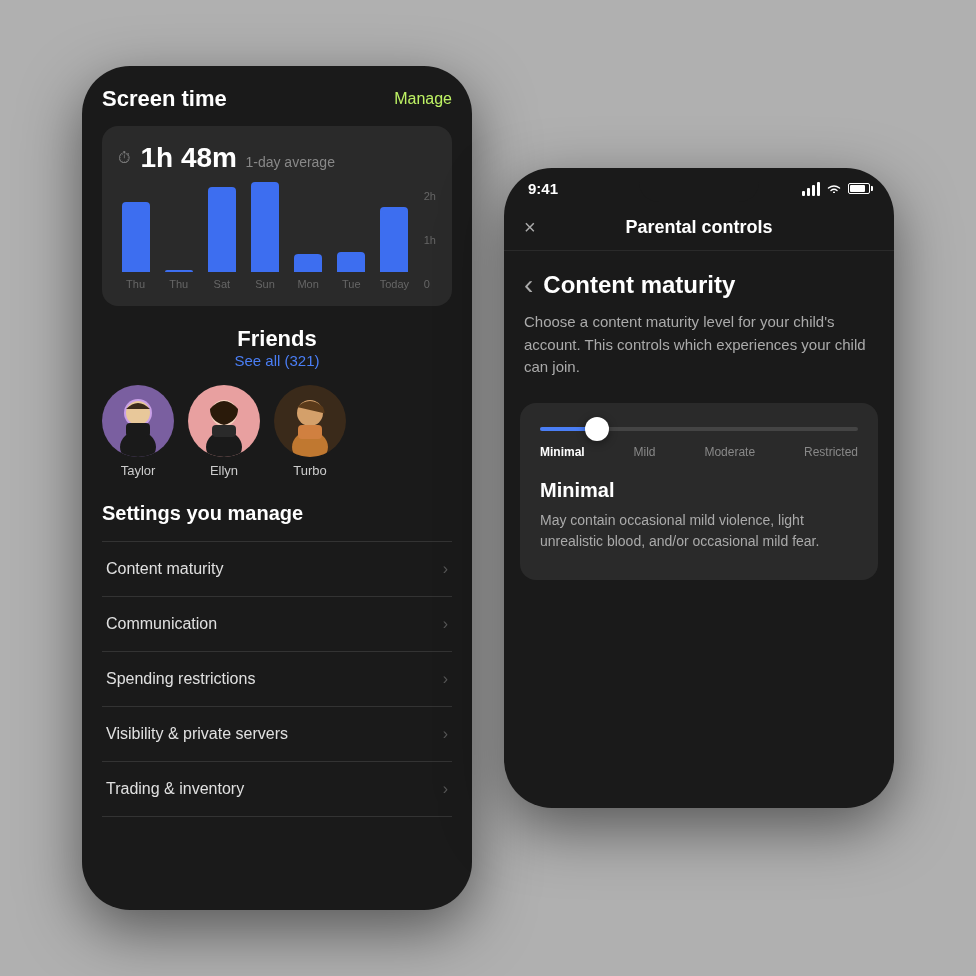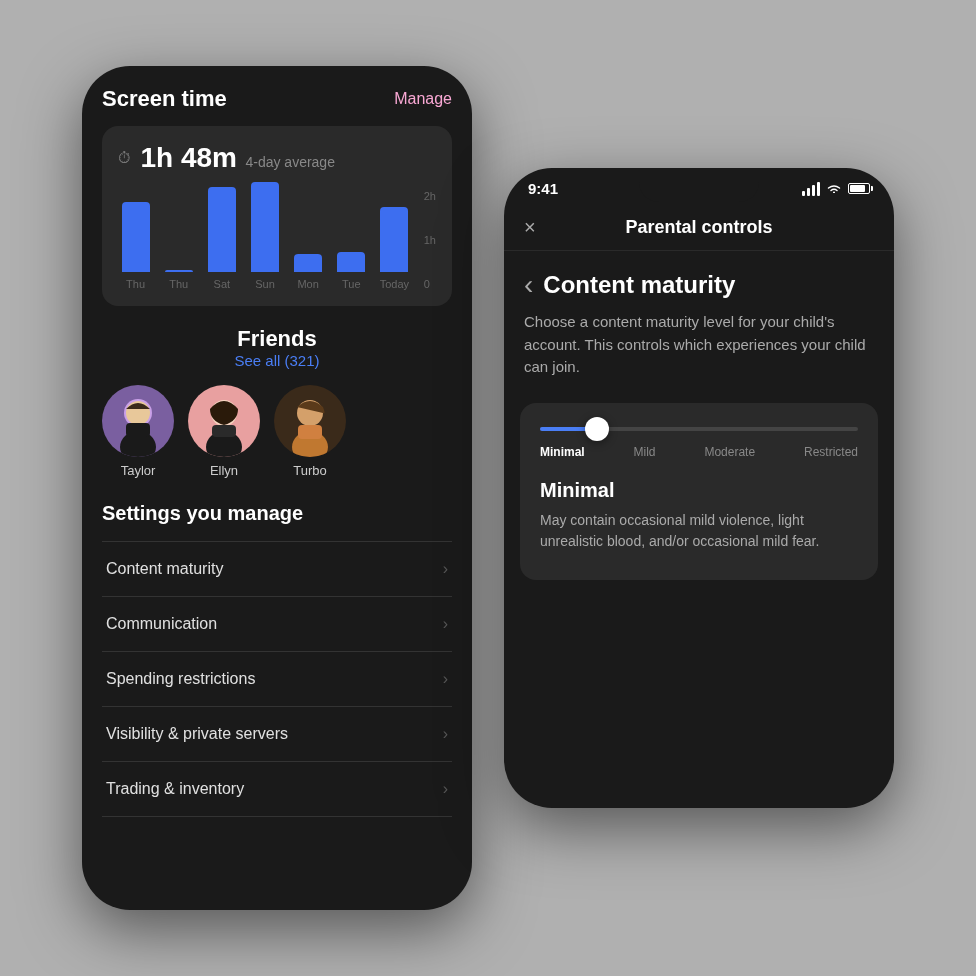--- a/index.html
+++ b/index.html
@@ -50,21 +50,21 @@
       gap: 8px;
     }
 
     .screen-time-title {
       color: #ffffff;
       font-size: 22px;
       font-weight: 700;
     }
 
     .manage-link {
-      color: #f9a8d4;
+      color: #bef264;
       font-size: 16px;
       font-weight: 500;
     }
 
     
     .chart-card {
       background: #2a2a2a;
       border-radius: 16px;
       padding: 16px;
       margin-bottom: 20px;
@@ -435,21 +435,21 @@
     <div class="screen-time-header">
       <span class="screen-time-title">Screen time</span>
       <span class="manage-link">Manage</span>
     </div>
 
     <div class="chart-card">
       <div class="chart-header">
         <span class="clock-icon">⏱</span>
         <span>
           <span class="time-display">1h 48m</span>
-          <span class="avg-label">4-day average</span>
+          <span class="avg-label">1-day average</span>
         </span>
       </div>
       <div class="chart-area">
         <div class="bars-container">
           <div class="bar-group">
             <div class="bar" style="height:70px"></div>
             <span class="bar-label">Thu</span>
           </div>
           <div class="bar-group">
             <div class="bar" style="height:2px"></div>

